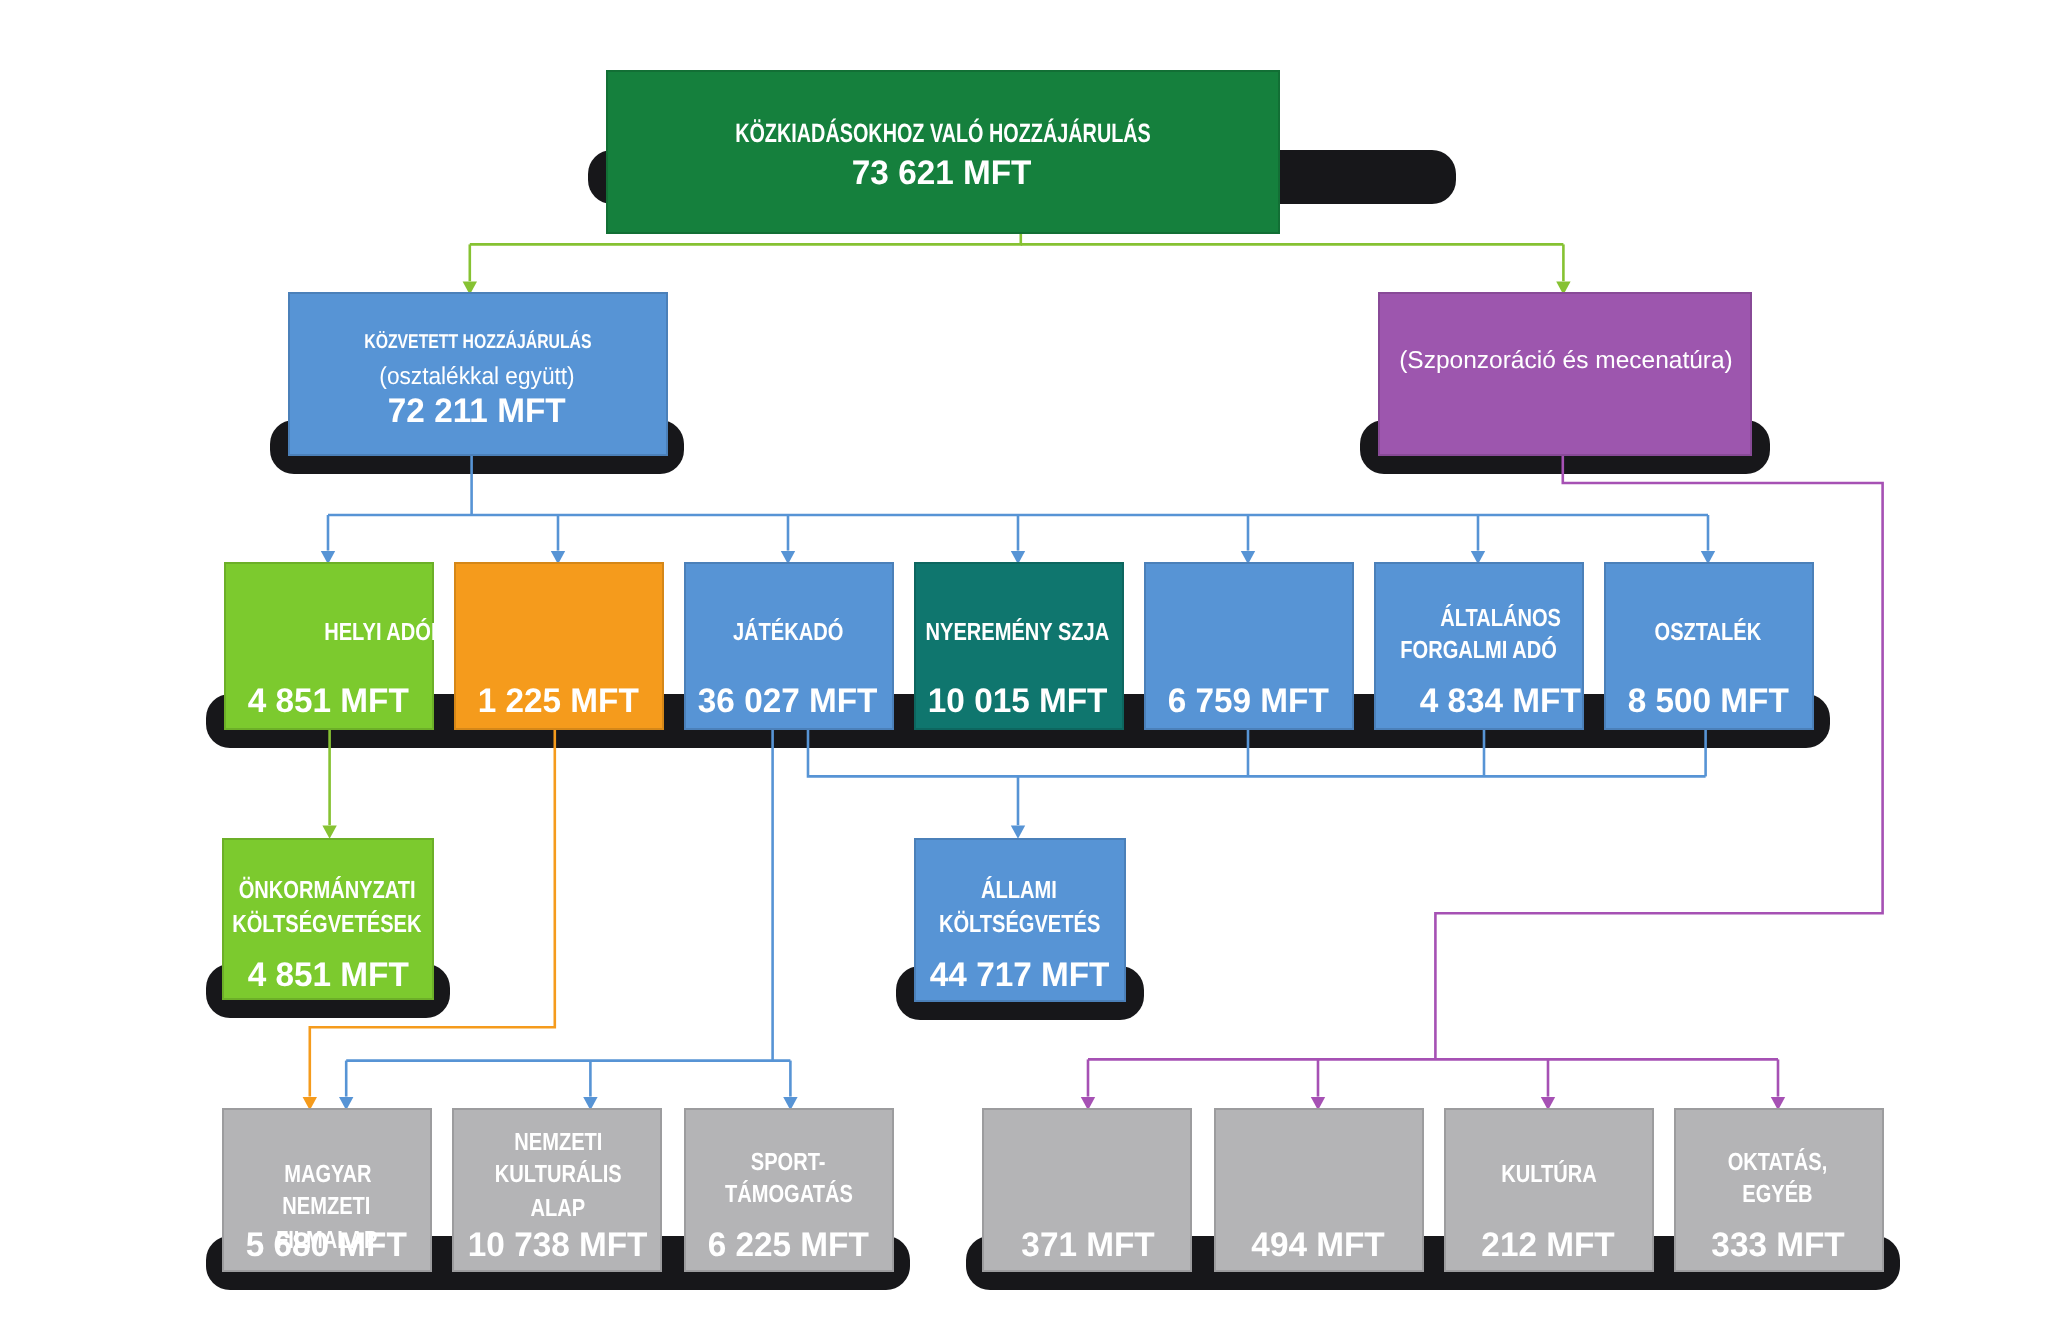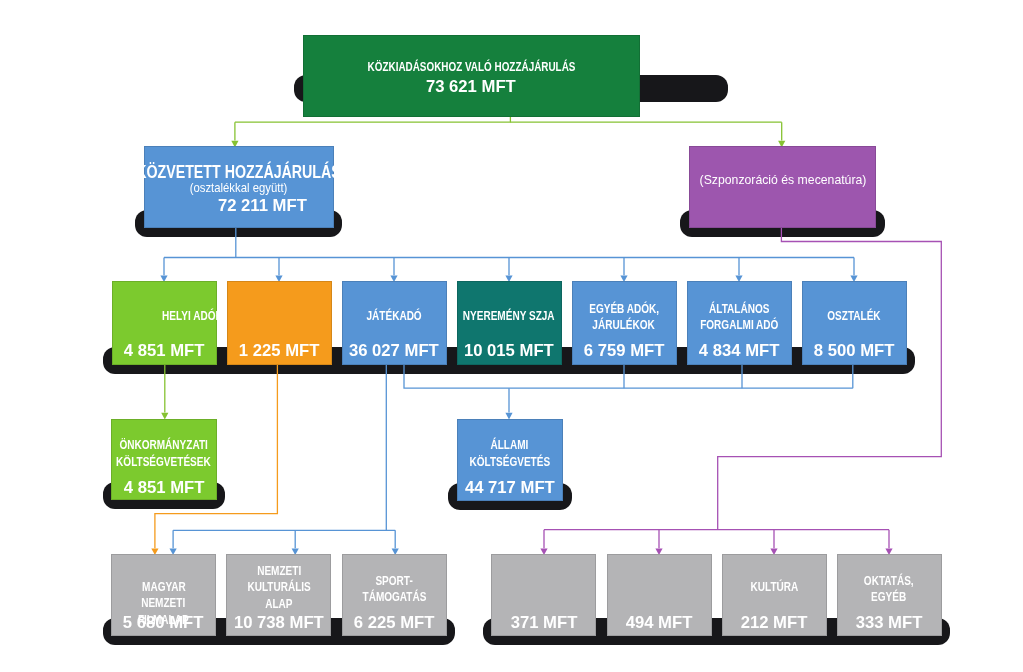--- a/index.html
+++ b/index.html
@@ -12,21 +12,21 @@
         box-shadow:inset 0 0 0 1px rgba(0,0,0,0.13);}
   .node .ttlwrap{position:absolute;left:0;width:100%;display:flex;flex-direction:column;
                  align-items:center;justify-content:center;}
   .node .valwrap{position:absolute;left:0;width:100%;}
   .ttl{font-weight:bold;}
   .sub{}
   .val{font-weight:bold;}
   .ln{display:block;white-space:nowrap;}
   .ln>i{display:inline-block;font-style:normal;transform-origin:50% 50%;}
   .t13{font-size:13.3px;line-height:16.3px;}
-  .t12{font-size:18px;line-height:16.3px;}
+  .t12{font-size:10px;line-height:16.3px;}
   .t11{font-size:12.4px;line-height:16.2px;}
   .s11{font-size:12.2px;line-height:16.5px;font-weight:normal;}
   .v16{font-size:17px;line-height:18px;}
   .v155{font-size:17px;line-height:18px;}
   .v145{font-size:17px;line-height:18px;}
 </style>
 </head>
 <body>
 
 <div id="stage">
@@ -103,21 +103,21 @@
   <div class="shadow" style="left: 135.4px; top: 209.6px; width: 206.7px; height: 27.2px; background: rgb(23, 23, 26);"></div>
   <div class="node" style="left: 144px; top: 146.4px; width: 189.5px; height: 81.2px; background: rgb(87, 148, 213);">
     <div class="ttlwrap" style="top:16.6px;height:34px;">
       <div class="ttl t12">
           <span class="ln"><i style="transform: scaleX(0.79);">KÖZVETETT HOZZÁJÁRULÁS</i></span>
         </div>
       <div class="sub s11">
           <span class="ln"><i style="transform: scaleX(0.93);">(osztalékkal együtt)</i></span>
         </div>
     </div>
-    <div class="valwrap" style="top:50.9px;padding-left:24px;">
+    <div class="valwrap" style="top:50.9px;">
         <div class="val v155">
           <span class="ln"><i style="transform: scaleX(0.98);">72 211 MFT</i></span>
         </div>
       </div>
   </div>
 
   <div class="shadow" style="left: 680.1px; top: 209.6px; width: 204.9px; height: 27.2px; background: rgb(23, 23, 26);"></div>
   <div class="node" style="left: 688.7px; top: 146.4px; width: 187.7px; height: 81.2px; background: rgb(157, 86, 174);">
     <div class="ttlwrap" style="top:16.6px;height:34px;">
       <div class="sub s11">
@@ -164,33 +164,27 @@
             <span class="ln"><i style="transform: scaleX(0.81);">NYEREMÉNY SZJA</i></span>
           </div>
         </div>
         <div class="valwrap" style="top: 61px;">
           <div class="val v145">
             <span class="ln"><i style="transform: scaleX(0.98);">10 015 MFT</i></span>
           </div>
         </div>
       </div>
       <div class="node" style="left: 571.5px; top: 281.3px; width: 105px; height: 83.3px; background: rgb(87, 148, 213);">
-        <div class="ttlwrap" style="top: 1px; height: 69px;">
-          <div class="ttl t11">
-            <span class="ln"><i style="transform: scaleX(0.81);">EGYÉB ADÓK,</i></span>
-            <span class="ln"><i style="transform: scaleX(0.81);">JÁRULÉKOK</i></span>
-          </div>
-        </div>
         <div class="valwrap" style="top: 61.2px;">
           <div class="val v145">
             <span class="ln"><i style="transform: scaleX(0.98);">6 759 MFT</i></span>
           </div>
         </div>
       </div>
-      <div class="node" style="left: 686.5px; top: 281.3px; width: 105px; height: 83.3px; background: rgb(87, 148, 213);">
+      <div class="node" style="left: 686.5px; top: 281.3px; width: 105px; height: 83.3px; background: rgb(87, 148, 213); text-align: right;">
         <div class="ttlwrap" style="top: 1px; height: 69px;">
           <div class="ttl t11">
             <span class="ln"><i style="transform: scaleX(0.81);">ÁLTALÁNOS</i></span>
             <span class="ln"><i style="transform: scaleX(0.81);">FORGALMI ADÓ</i></span>
           </div>
         </div>
         <div class="valwrap" style="top: 61.2px;">
           <div class="val v145">
             <span class="ln"><i style="transform: scaleX(0.98);">4 834 MFT</i></span>
           </div>

